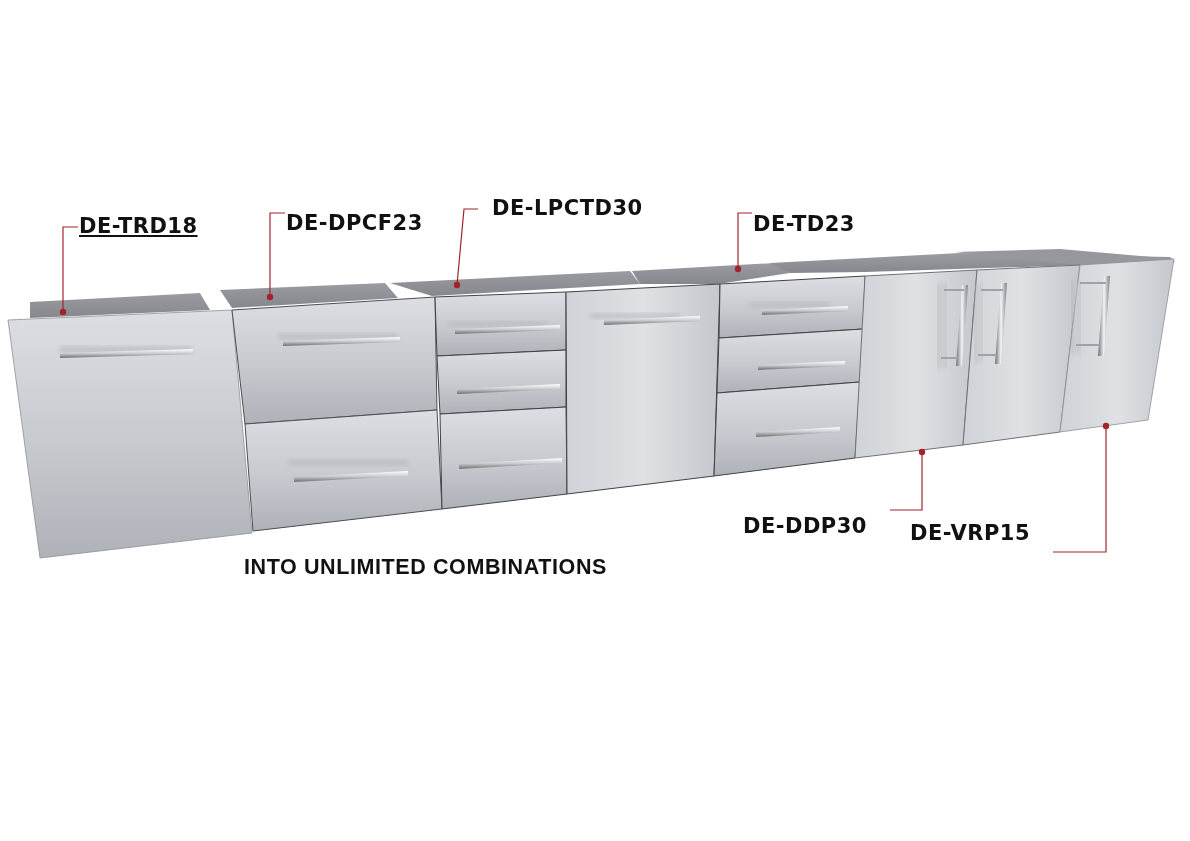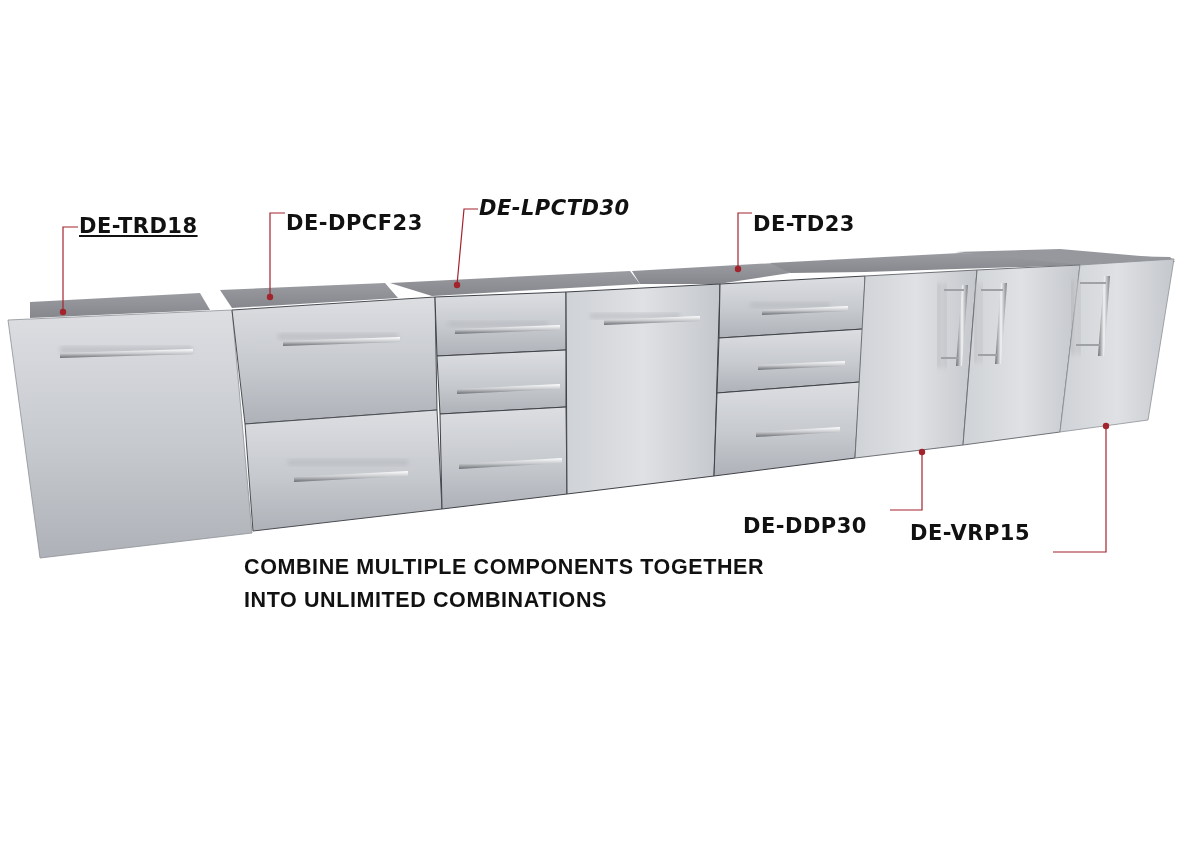--- a/index.html
+++ b/index.html
@@ -126,21 +126,20 @@
     <circle cx="270" cy="297" r="3.2"></circle>
     <circle cx="457" cy="285" r="3.2"></circle>
     <circle cx="738" cy="269" r="3.2"></circle>
     <circle cx="922" cy="452" r="3.2"></circle>
     <circle cx="1106" cy="426" r="3.2"></circle>
   </g>
 </svg>
 
 <div class="label" style="left:79px; top:216px;text-decoration:underline;">DE-TRD18</div>
 <div class="label" style="left:286px; top:213px;">DE-DPCF23</div>
-<div class="label" style="left:479px; top:198px;font-style:italic;">DE-LPCTD30</div>
+<div class="label" style="left:492px; top:198px;">DE-LPCTD30</div>
 <div class="label" style="left:753px; top:214px;">DE-TD23</div>
 <div class="label" style="left:743px; top:500px;margin-top:16px;">DE-DDP30</div>
 <div class="label" style="left:910px; top:523px;">DE-VRP15</div>
 
 <div class="tagline">
-  <div>COMBINE MULTIPLE COMPONENTS TOGETHER</div>
   <div>INTO UNLIMITED COMBINATIONS</div>
 </div>
 
 </body></html>

